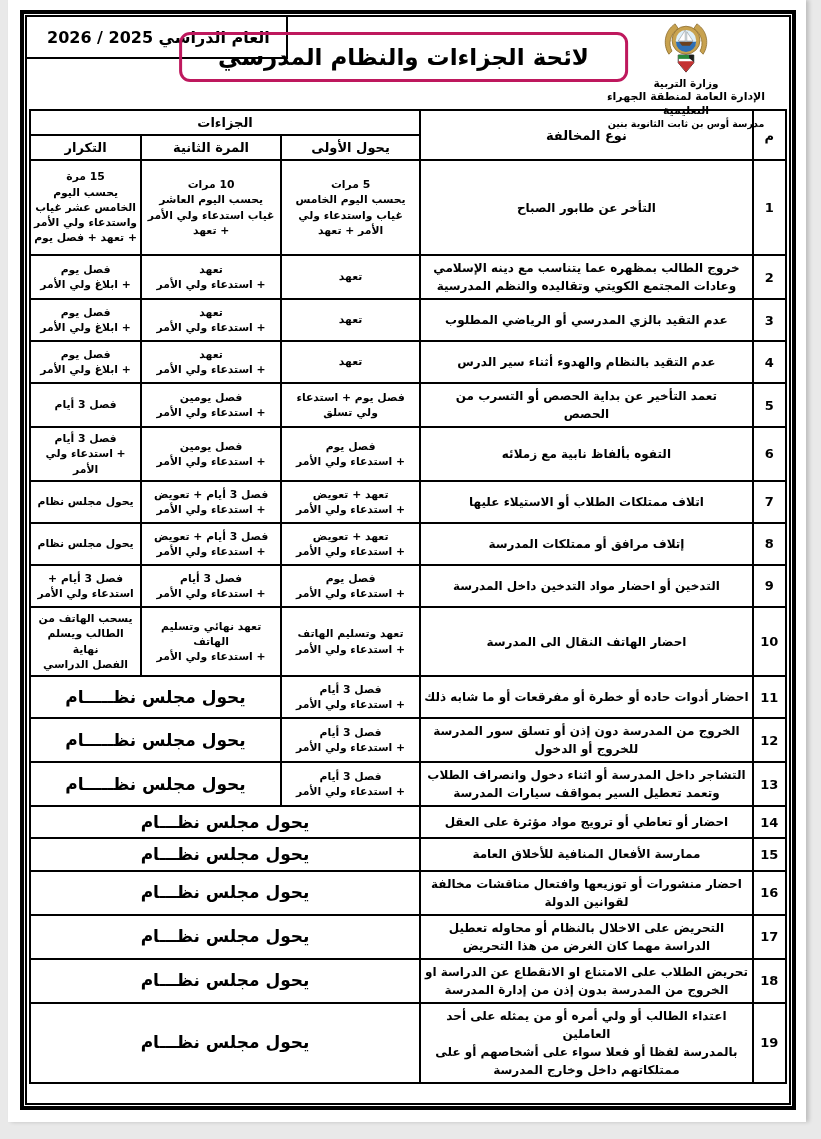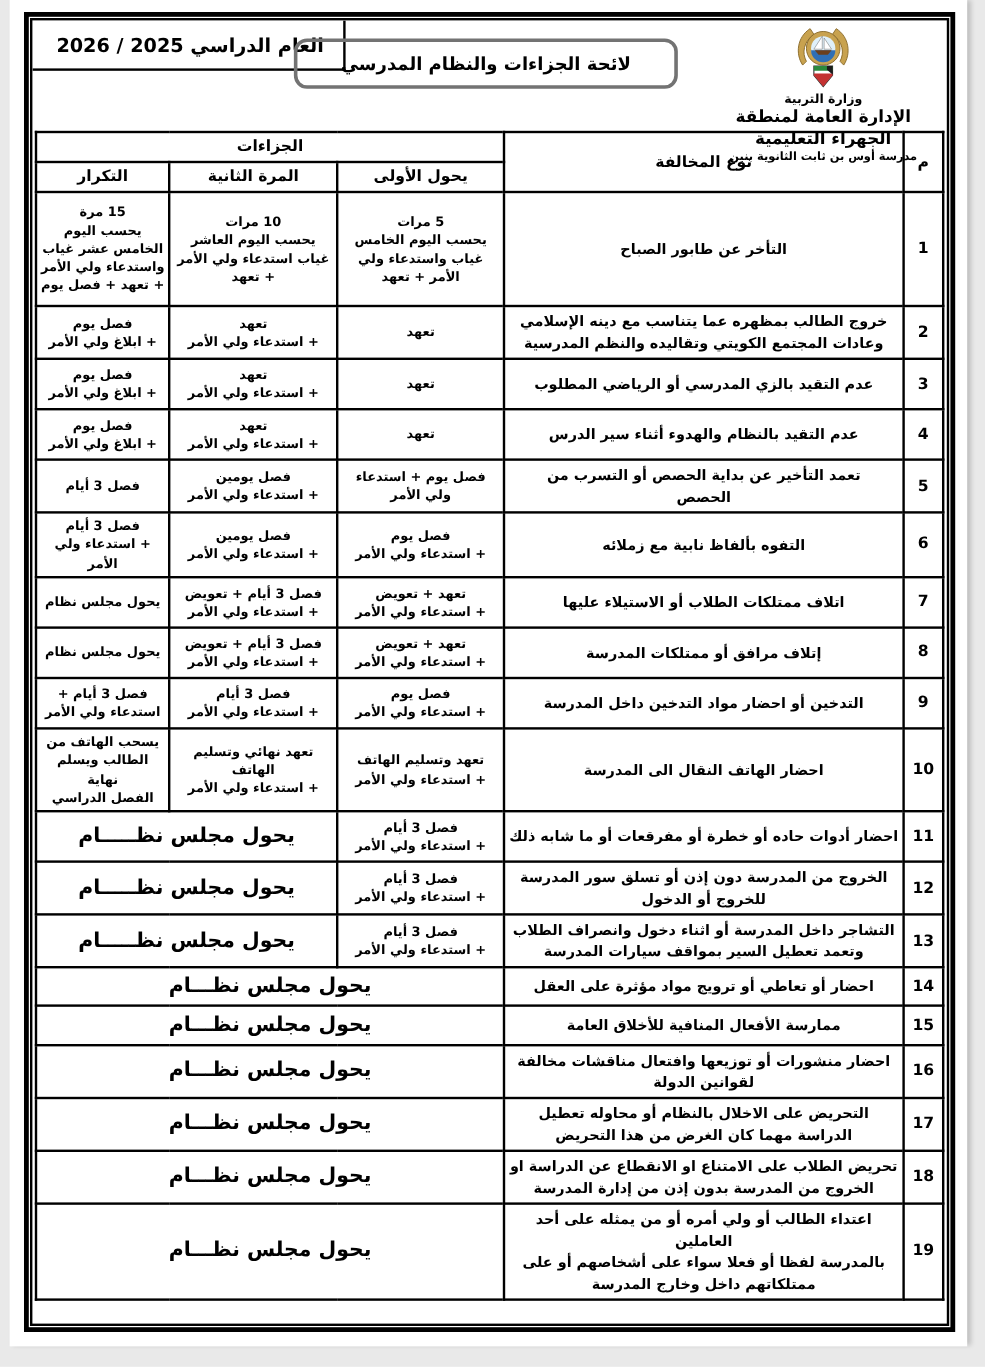--- a/index.html
+++ b/index.html
@@ -24,30 +24,30 @@
   
   .header{position:relative;height:92px;flex:0 0 auto;}
   .year-box{
     position:absolute;left:0;top:0;
     border-right:2px solid #000;border-bottom:2px solid #000;
     padding:11px 16px 10px 20px;
     font-size:16px;font-weight:bold;direction:rtl;
   }
   .title-box{
     position:absolute;left:50%;top:15px;transform:translateX(-51%);
-    border:3px solid #737373;border-radius:11px;
-    padding:9px 36px;font-size:15px;font-weight:bold;white-space:nowrap;
+    border:3px solid #be185d;border-radius:11px;
+    padding:9px 36px;font-size:23px;font-weight:bold;white-space:nowrap;
   }
   .ministry{
     position:absolute;right:8px;top:3px;width:190px;text-align:center;
     font-weight:bold;line-height:1.25;
   }
   .ministry .logo{display:block;margin:0 auto 1px auto;}
   .ministry .l1{font-size:10.5px;}
-  .ministry .l2{font-size:14px;}
+  .ministry .l2{font-size:11px;}
   .ministry .l3{font-size:9.5px;}
   
   .table-wrap{flex:0 0 auto;padding:0 2px;}
   table.rules{
     width:100%;border-collapse:collapse;table-layout:fixed;direction:rtl;
   }
   table.rules th,table.rules td{
     border:2px solid #000;font-weight:bold;text-align:center;
     vertical-align:middle;white-space:pre-line;padding:3px 2px;
   }
@@ -161,21 +161,21 @@
               <td class="c-pen">تعهد
 + استدعاء ولي الأمر</td>
               <td class="c-pen">فصل يوم
 + ابلاغ ولي الأمر</td>
             </tr>
             <tr>
               <td class="c-no">5</td>
               <td class="c-viol">تعمد التأخير عن بداية الحصص أو التسرب من
 الحصص</td>
               <td class="c-pen">فصل يوم + استدعاء
-ولي الأمر</td>
+ولي تسلق</td>
               <td class="c-pen">فصل يومين
 + استدعاء ولي الأمر</td>
               <td class="c-pen">فصل 3 أيام</td>
             </tr>
             <tr>
               <td class="c-no">6</td>
               <td class="c-viol">التفوه بألفاظ نابية مع زملائه</td>
               <td class="c-pen">فصل يوم
 + استدعاء ولي الأمر</td>
               <td class="c-pen">فصل يومين

